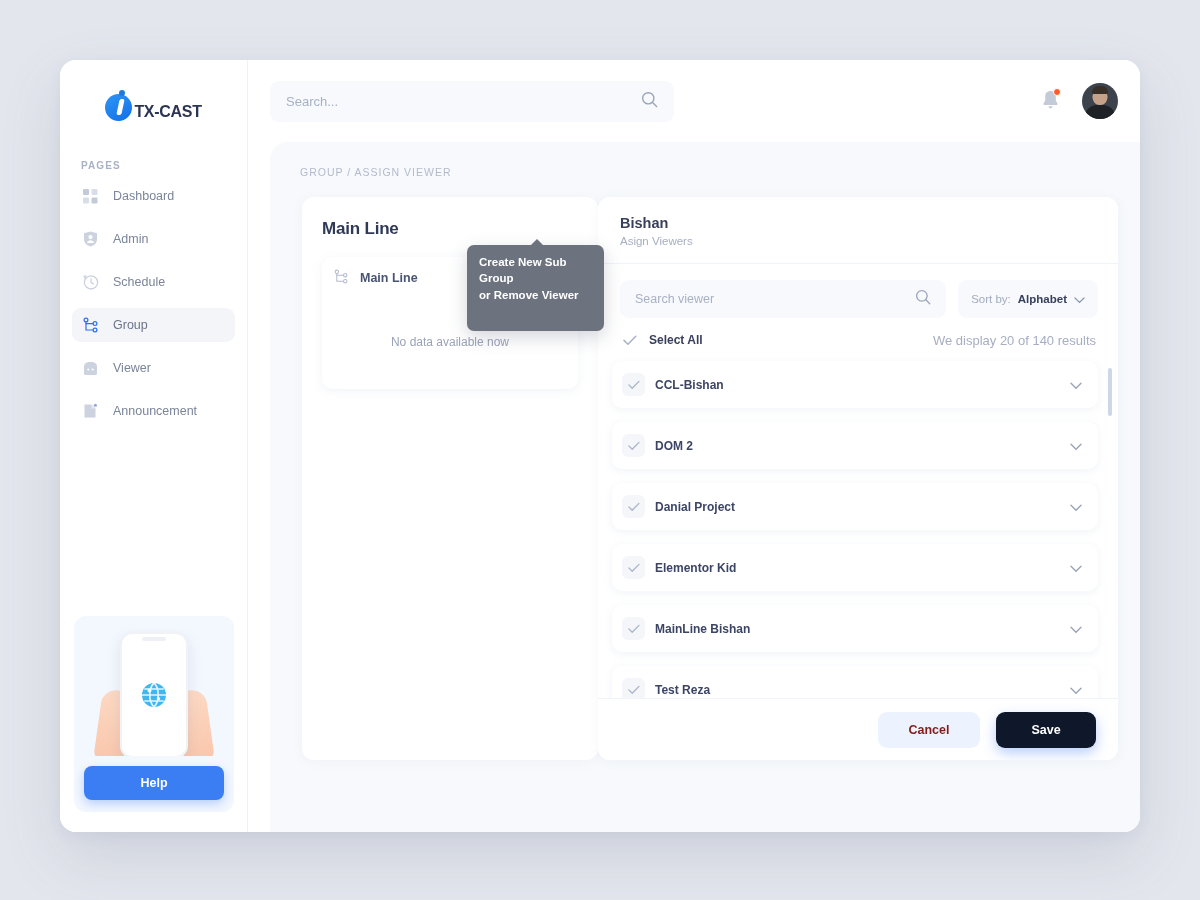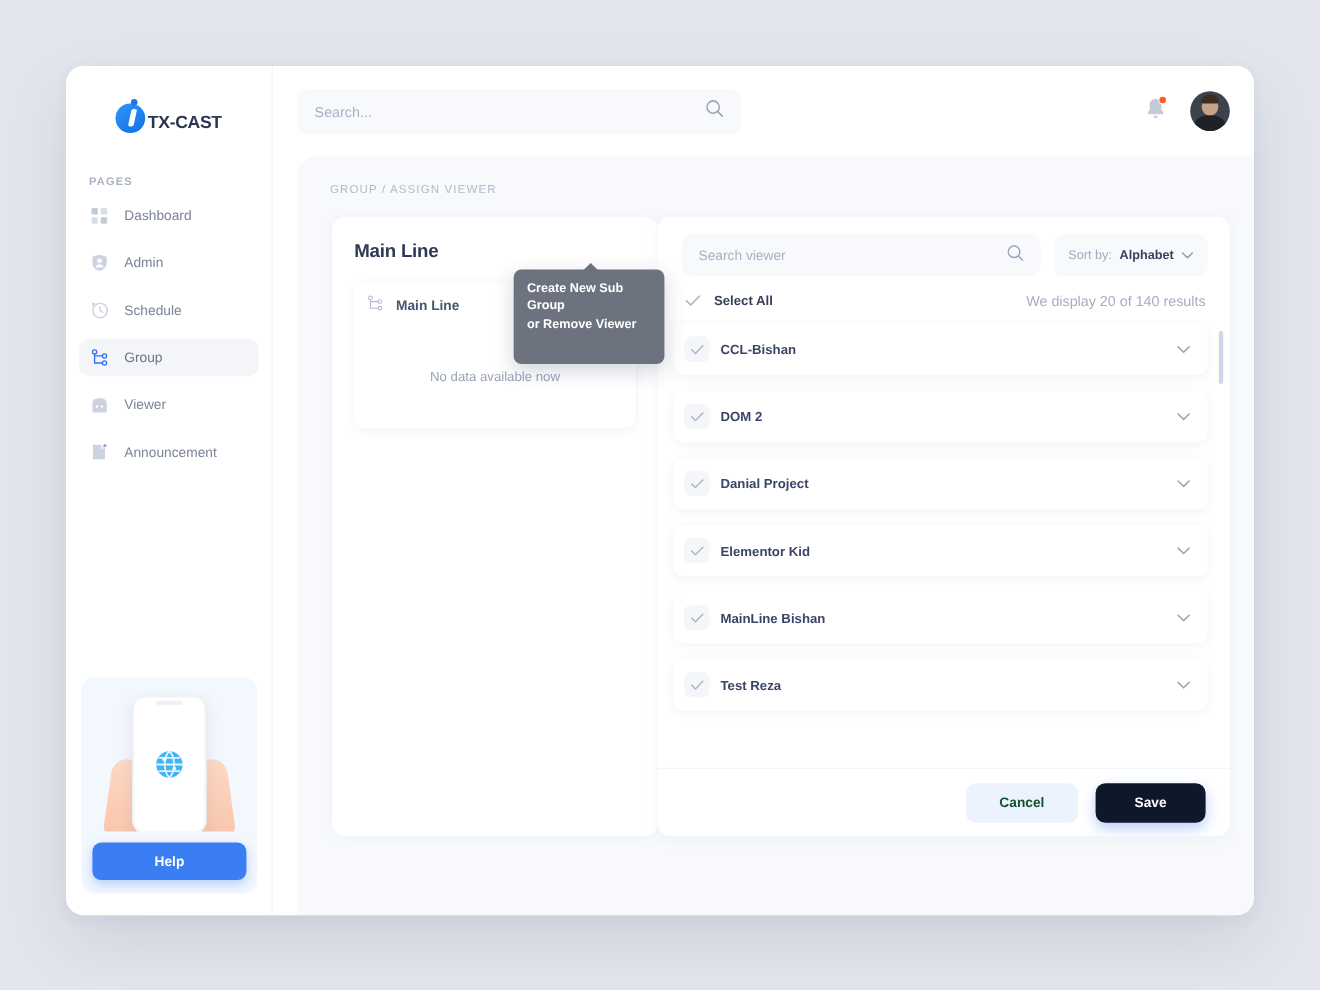--- a/index.html
+++ b/index.html
@@ -556,21 +556,21 @@
     border: none;
     border-radius: 9px;
     font-family: inherit;
     font-size: 12.5px;
     font-weight: 700;
     cursor: pointer;
   }
   .btn-cancel {
     width: 102px;
     background: #edf3fe;
-    color: #14532d;
+    color: #7f1d1d;
   }
   .btn-save {
     width: 100px;
     background: #0f172a;
     color: #ffffff;
     box-shadow: 0 5px 13px rgba(47,111,240,0.34);
   }
 </style>
 </head>
 <body>
@@ -747,20 +747,24 @@
           </div>
 
           <div class="tooltip">
             <div>Create New Sub Group</div>
             <div>or Remove Viewer</div>
           </div>
         </div>
 
         <div class="right-panel">
 
+          <div class="rp-header">
+            <div class="rp-title">Bishan</div>
+            <div class="rp-sub">Asign Viewers</div>
+          </div>
 
           <div class="rp-toolbar">
             <div class="viewer-search">
               <input type="text" placeholder="Search viewer" style="">
               <span>
                 <svg width="16" height="16" viewBox="0 0 17 17">
                   <circle cx="7.3" cy="7.3" r="5.6" fill="none" stroke="#9aa4ba" stroke-width="1.4"></circle>
                   <path d="M11.5 11.5 L15.6 15.6" stroke="#9aa4ba" stroke-width="1.4" stroke-linecap="round"></path>
                 </svg>
               </span>

